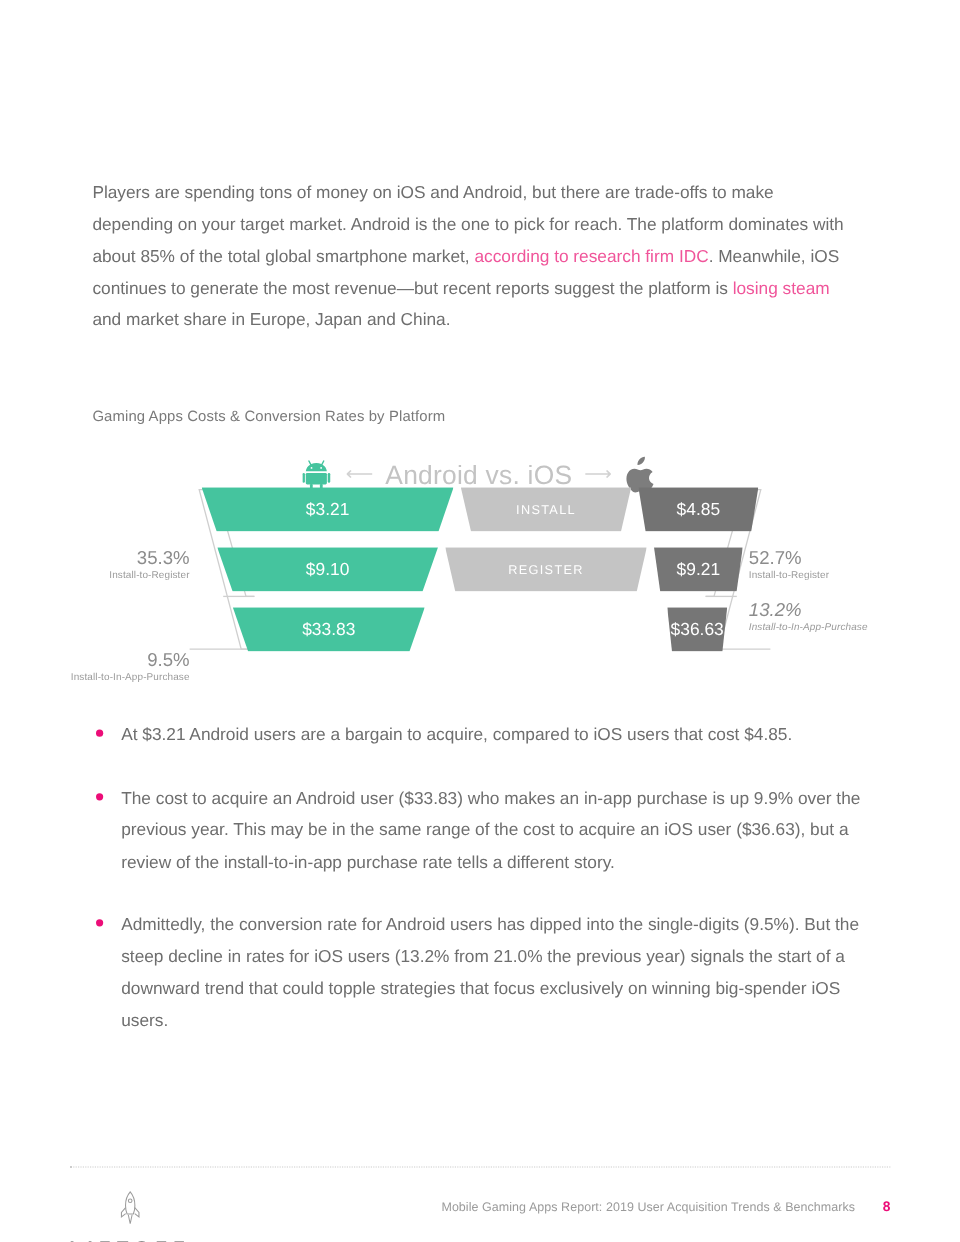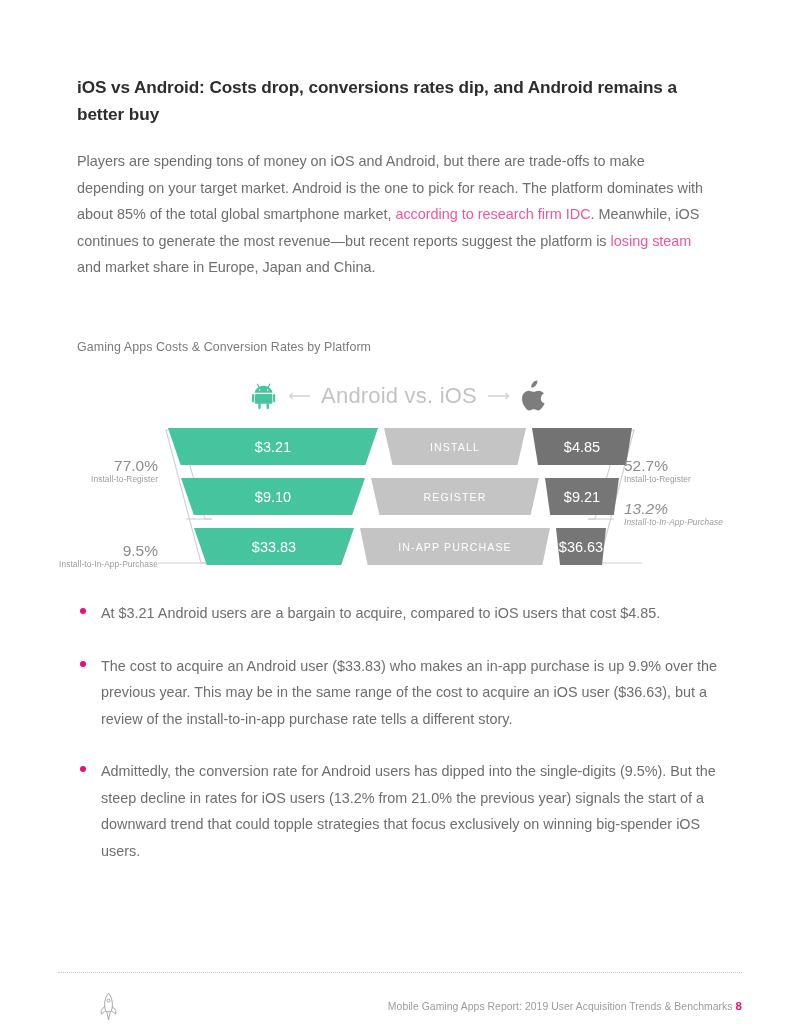--- a/index.html
+++ b/index.html
@@ -39,21 +39,21 @@
     position:absolute;left:240px;top:8px;width:320px;height:40px;
     display:flex;align-items:center;justify-content:center;gap:10px;
   }
   .vs-label{
     font-size:22px;color:#c3c3c3;letter-spacing:.2px;white-space:nowrap;
   }
   .arrow{font-size:16px;color:#d2d2d2;line-height:1;}
   .android-icon{width:26px;height:30px;position:relative;flex:0 0 auto;}
   .apple-icon{width:28px;height:32px;flex:0 0 auto;}
 
-  .funnel{position:absolute;left:150px;top:60px;width:500px;height:154px;}
+  .funnel{position:absolute;left:150px;top:38px;width:500px;height:154px;}
   .f-row{position:absolute;left:0;top:0;width:500px;height:37px;}
   .seg{
     position:absolute;top:0;height:37px;
     display:flex;align-items:center;justify-content:center;
     color:#ffffff;box-sizing:border-box;
   }
   .seg span{display:block;position:relative;}
   .seg.val{font-size:14.5px;}
   .seg.lab{font-size:10.6px;letter-spacing:1.1px;color:#ffffff;}
 
@@ -81,31 +81,30 @@
   .foot-rule{
     position:absolute;left:58px;top:972px;width:684px;height:1px;
     border-top:1px dotted #cccccc;
   }
   .logo-wrap{position:absolute;left:58px;top:992px;display:flex;align-items:center;gap:11px;flex-direction:column;}
   .rocket{width:19px;height:29px;}
   .logo-text{
     font-size:15.5px;font-weight:bold;letter-spacing:5.4px;color:#8a8a8a;
   }
   .foot-right{
-    position:absolute;right:58px;top:1000px;display:flex;align-items:baseline;gap:3px;
+    position:absolute;right:58px;top:1000px;display:flex;align-items:baseline;gap:23px;
   }
   .foot-title{font-size:10.4px;color:#9b9b9b;letter-spacing:.05px;}
   .page-num{font-size:11.5px;font-weight:bold;color:#ec0d78;}
 </style>
 </head>
 <body>
 
 <div class="page">
 
-  <div class="heading">iOS vs Android: Costs drop, conversions rates dip, and Android remains a better buy</div>
 
   <div class="intro">
     <span>Players are spending tons of money on iOS and Android, but there are trade-offs to make depending on your target market. Android is the one to pick for reach. The platform dominates with about 85% of the total global smartphone market, </span><a href="#">according to research firm IDC</a><span>. Meanwhile, iOS continues to generate the most revenue—but recent reports suggest the platform is </span><a href="#">losing steam</a><span> and market share in Europe, Japan and China.</span>
   </div>
 
   <div class="chart-caption">Gaming Apps Costs &amp; Conversion Rates by Platform</div>
 
   <div class="figure">
 
     <div class="vs-row">
@@ -175,31 +174,28 @@
         </div>
         <div class="seg val" style="left:395px;width:184px;background:#767676;clip-path:polygon(0 0,100% 0,93% 100%,7% 100%);max-width:74px;">
           <span>$9.21</span>
         </div>
       </div>
 
       <div class="f-row" style="top:100px;">
         <div class="seg val" style="left:44px;width:160px;background:#45c49e;clip-path:polygon(0 0,100% 0,92% 100%,8% 100%);">
           <span>$33.83</span>
         </div>
-        <div class="seg lab" style="left:210px;width:190px;background:#c4c4c4;clip-path:polygon(0 0,100% 0,96% 100%,4% 100%);">
-          <span>IN-APP PURCHASE</span>
-        </div>
         <div class="seg val" style="left:406px;width:160px;background:#767676;clip-path:polygon(0 0,100% 0,92% 100%,8% 100%);max-width:50px;">
           <span>$36.63</span>
         </div>
       </div>
     </div>
 
     <div class="side" style="left:40px;top:89px;width:118px;">
-      <div class="pct">77.0%</div>
+      <div class="pct">35.3%</div>
       <div class="sub">Install-to-Register</div>
     </div>
     <div class="side" style="left:6px;top:132px;width:152px;margin-top:42px;">
       <div class="pct">9.5%</div>
       <div class="sub">Install-to-In-App-Purchase</div>
     </div>
 
     <div class="side right" style="left:624px;top:89px;width:160px;">
       <div class="pct">52.7%</div>
       <div class="sub">Install-to-Register</div>

